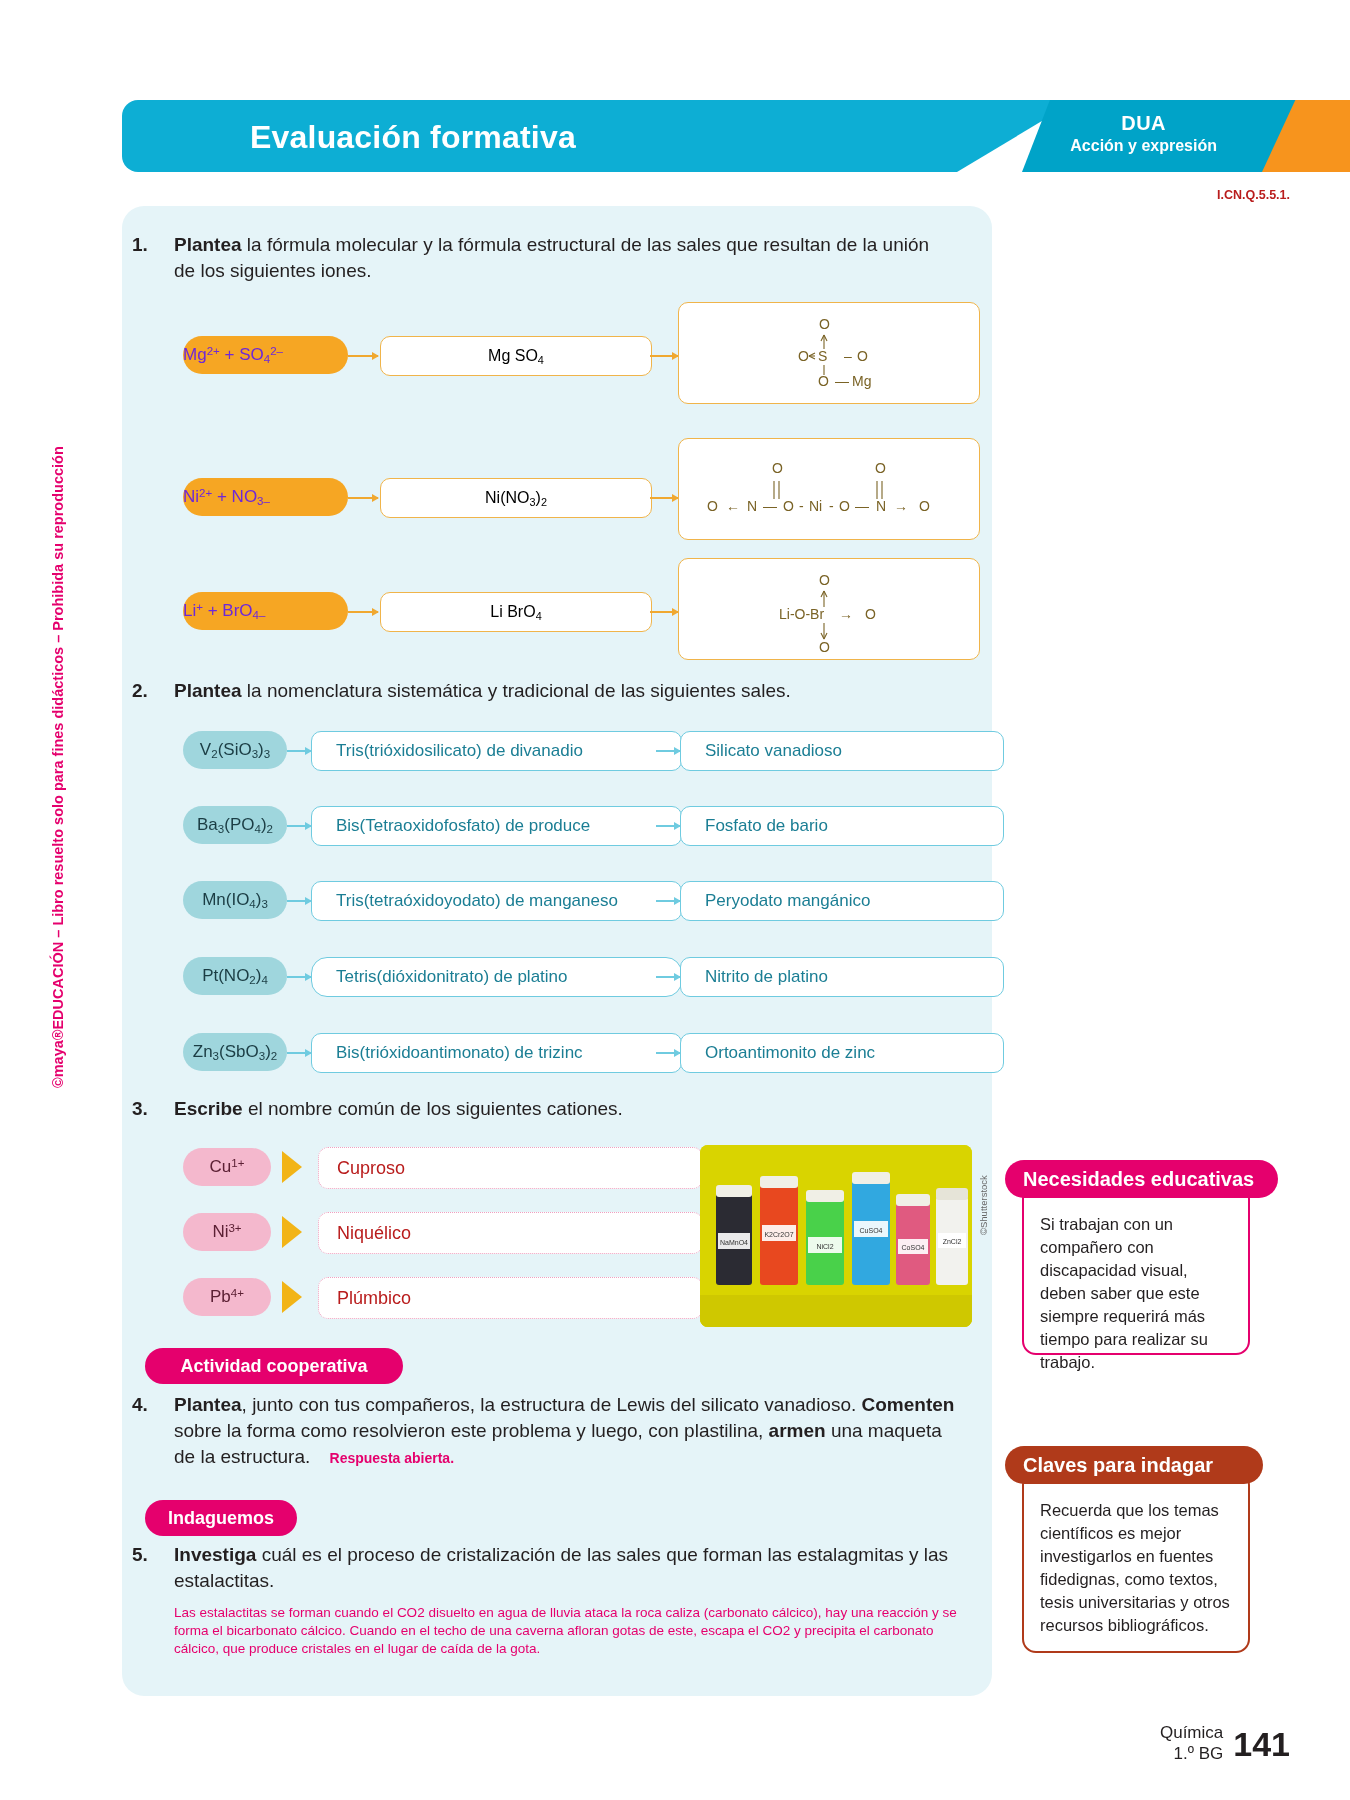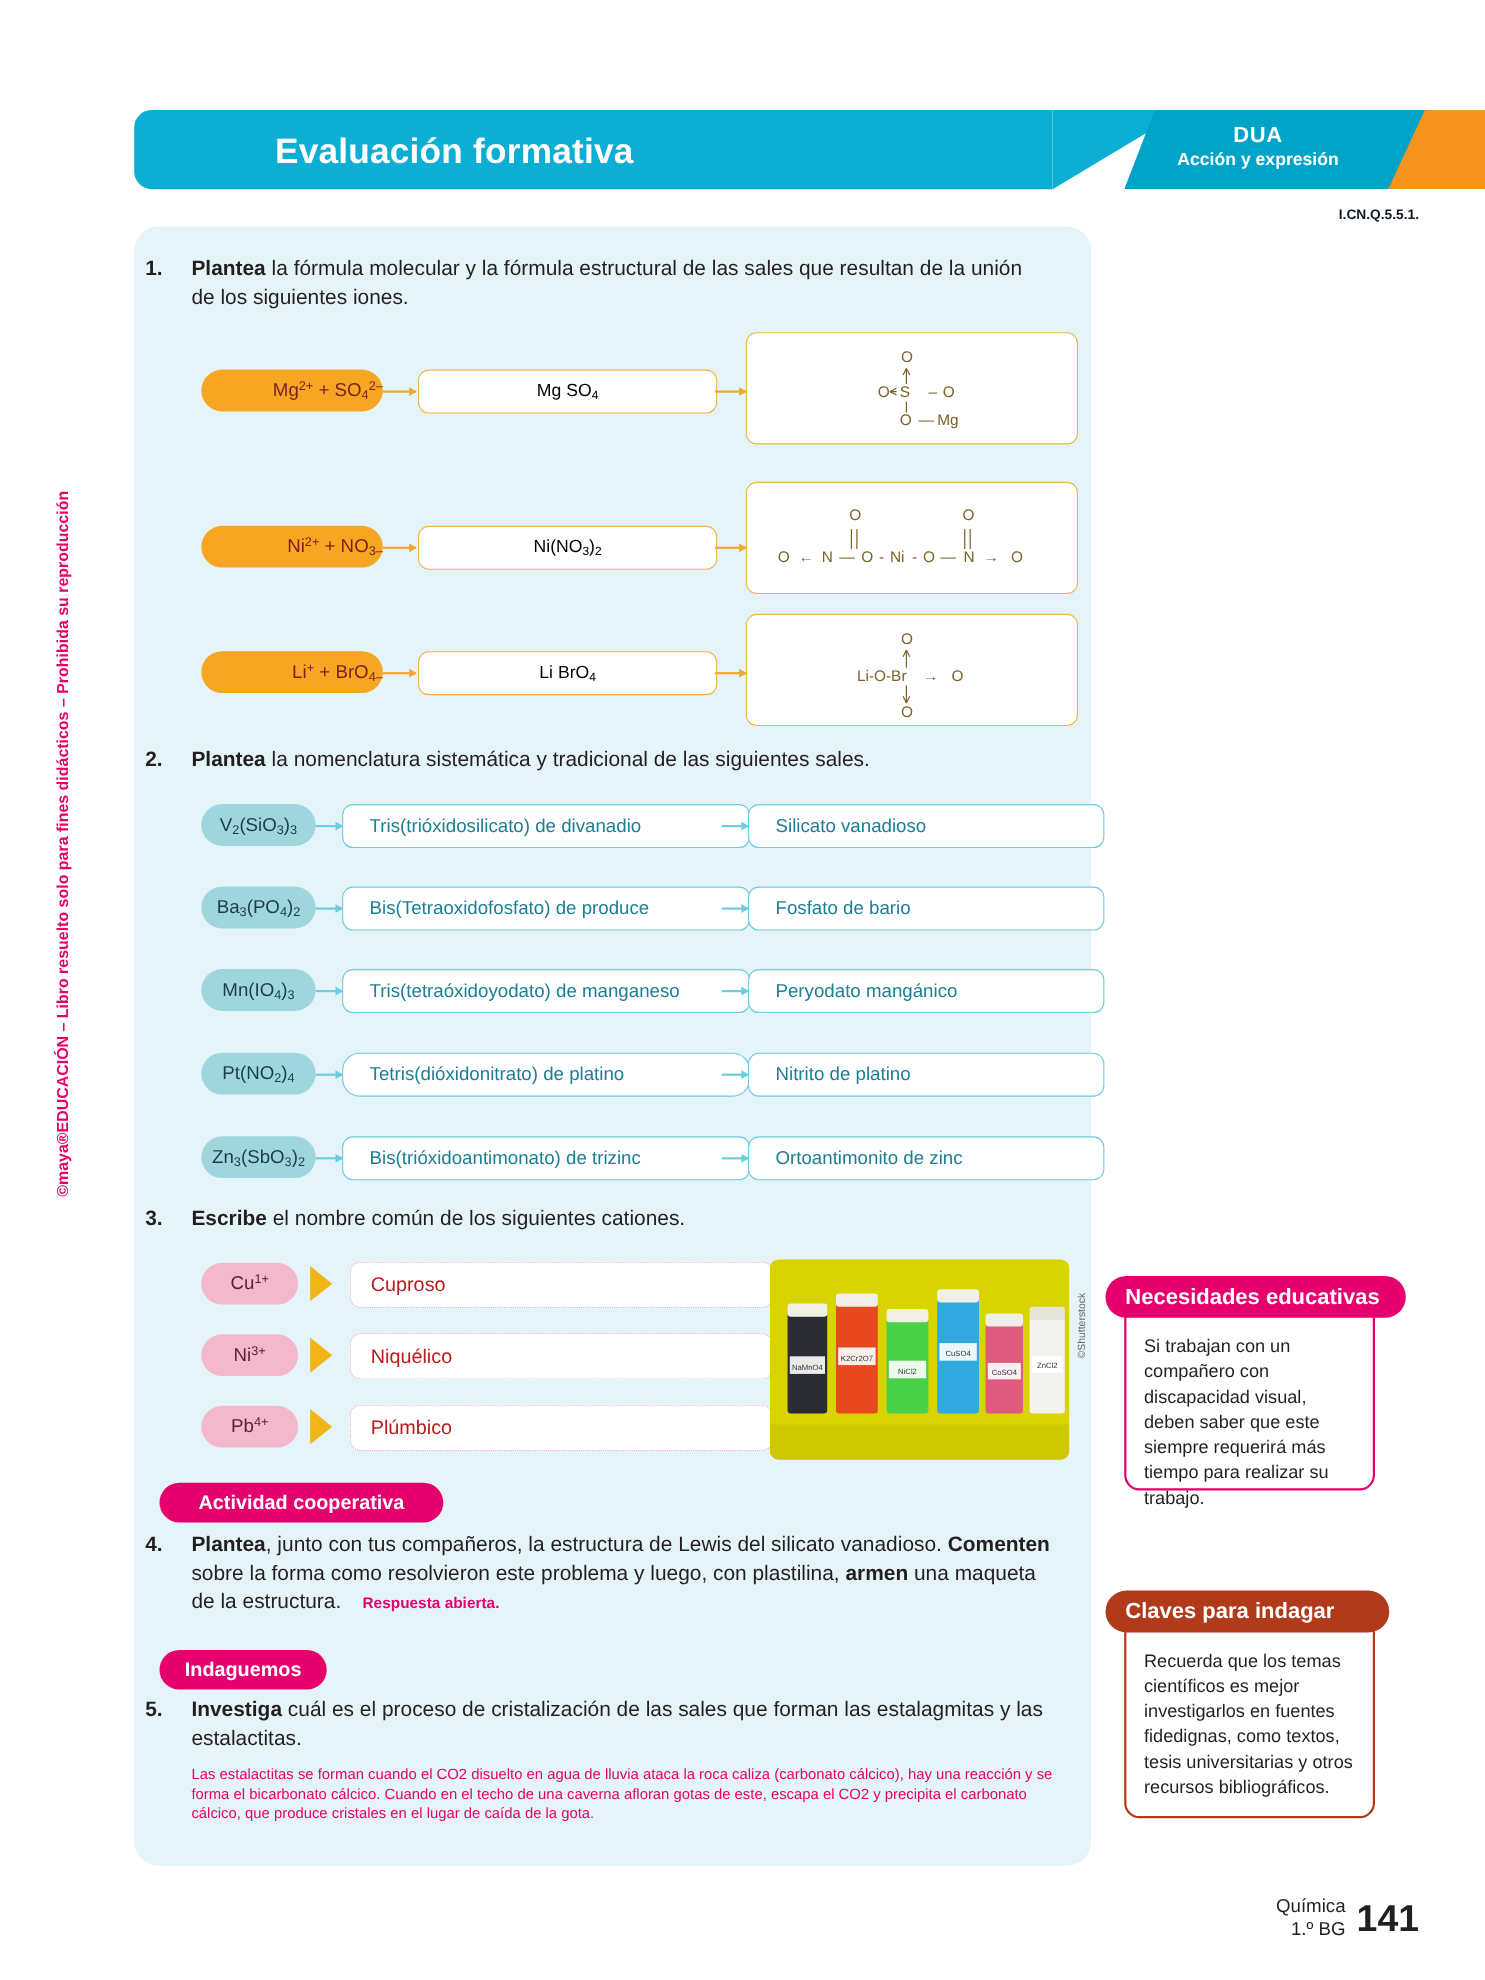--- a/index.html
+++ b/index.html
@@ -73,21 +73,21 @@
     z-index: 5;
   }
   .dua-title { font-size: 20px; font-weight: 700; letter-spacing: .5px;}
   .dua-sub { font-size: 16px; font-weight: 700; margin-top: 2px;}
 
   .code-ref {
     position: absolute;
     right: 60px;
     top: 188px;
     font-size: 12.5px;
-    color: #0f172a;
+    color: #b91c1c;
     font-weight: 600;
   }
 
   
   .panel {
     position: absolute;
     left: 122px;
     top: 206px;
     width: 870px;
     height: 1490px;
@@ -123,25 +123,25 @@
     font-weight: 700;
   }
   .ex .body { margin-left: 42px; display:block; }
   b.kw { font-weight: 700; }
 
   
   .orange-pill {
     position: absolute;
     background: #f6a623;
     border-radius: 999px;
-    color: #7f1d1d;
+    color: #6d28d9;
     font-size: 17px;
     display: flex;
     align-items: center;
-    justify-content: flex-end;
+    justify-content: flex-start;
     height: 38px;
   }
   .white-box {
     position: absolute;
     background: #ffffff;
     border: 1.5px solid #f0b44a;
     border-radius: 10px;
     display: flex;
     align-items: center;
     justify-content: center;

